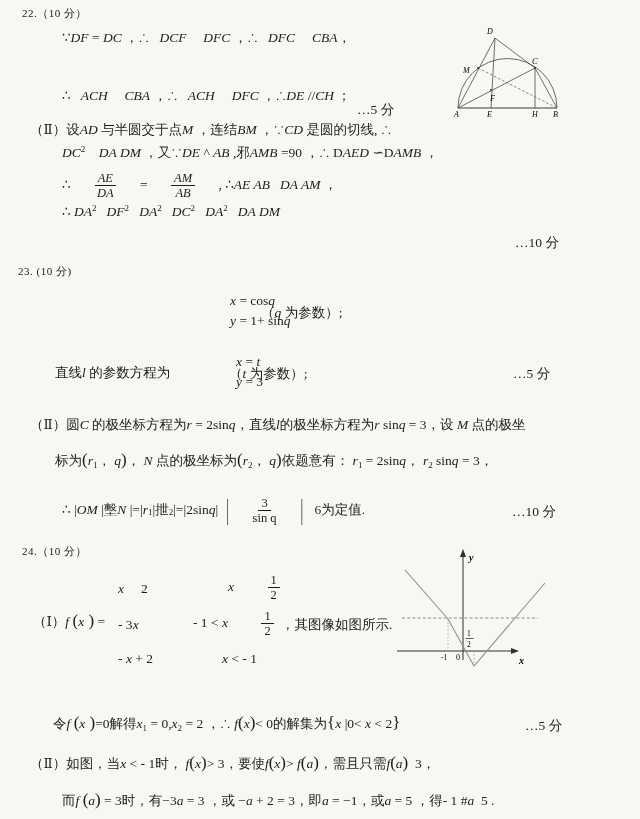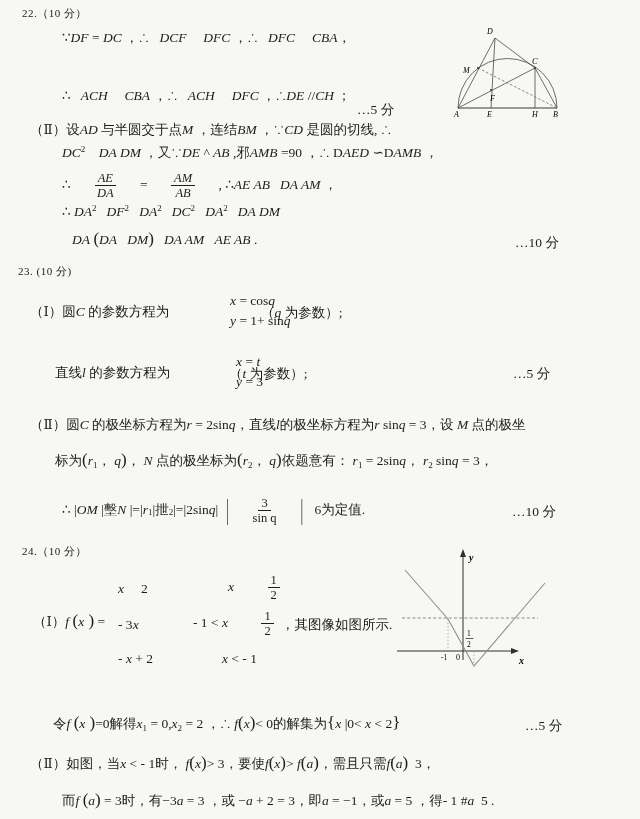--- a/index.html
+++ b/index.html
@@ -32,21 +32,20 @@
 
   <div class="line hd" style="left:22px;top:6px">22.（10 分）</div>
   <div class="line" style="left:62px;top:29px"><span class="">∵</span><span class="it">DF</span><span class=""> = </span><span class="it">DC</span><span class=""> ，∴   </span><span class="it">DCF</span><span class="">     </span><span class="it">DFC</span><span class=""> ，∴   </span><span class="it">DFC</span><span class="">     </span><span class="it">CBA</span><span class="">，</span></div>
   <div class="line" style="left:62px;top:87px"><span class="">∴   </span><span class="it">ACH</span><span class="">     </span><span class="it">CBA</span><span class=""> ，∴   </span><span class="it">ACH</span><span class="">     </span><span class="it">DFC</span><span class=""> ，∴</span><span class="it">DE</span><span class=""> //</span><span class="it">CH</span><span class=""> ；</span></div>
   <div class="line" style="left:357px;top:101px">…5 分</div>
 
   <div class="line" style="left:30px;top:121px"><span class="">（Ⅱ）设</span><span class="it">AD</span><span class=""> 与半圆交于点</span><span class="it">M</span><span class=""> ，连结</span><span class="it">BM</span><span class=""> ，∵</span><span class="it">CD</span><span class=""> 是圆的切线, ∴</span></div>
   <div class="line" style="left:62px;top:144px"><span class="it">DC</span><span class="sup">2</span><span class="">    </span><span class="it">DA DM</span><span class=""> ，又∵</span><span class="it">DE</span><span class=""> ^ </span><span class="it">AB</span><span class=""> ,邪</span><span class="it">AMB</span><span class=""> =90 ，∴ D</span><span class="it">AED</span><span class=""> ∽D</span><span class="it">AMB</span><span class=""> ，</span></div>
   <div class="line mid" style="left:62px;top:168px;height:34px"><span class="">∴ </span><span class="frac it"><span class="fn">AE</span><span class="fd">DA</span></span><span class=""> = </span><span class="frac it"><span class="fn">AM</span><span class="fd">AB</span></span><span class=""> , ∴</span><span class="it">AE AB</span><span class="">   </span><span class="it">DA AM</span><span class=""> ，</span></div>
   <div class="line" style="left:62px;top:203px"><span class="">∴ </span><span class="it">DA</span><span class="sup">2</span><span class="">   </span><span class="it">DF</span><span class="sup">2</span><span class="">   </span><span class="it">DA</span><span class="sup">2</span><span class="">   </span><span class="it">DC</span><span class="sup">2</span><span class="">   </span><span class="it">DA</span><span class="sup">2</span><span class="">   </span><span class="it">DA DM</span></div>
-  <div class="line" style="left:72px;top:230px"><span class="it">DA</span><span class=""> </span><span class="big">(</span><span class="it">DA</span><span class="">   </span><span class="it">DM</span><span class="big">)</span><span class="">   </span><span class="it">DA AM</span><span class="">   </span><span class="it">AE AB</span><span class=""> .</span></div>
   <div class="line" style="left:515px;top:234px">…10 分</div>
 
   <svg style="left:443px;top:10px" width="125" height="112" viewBox="0 0 125 112">
     <path d="M 15 98 A 49.5 49.5 0 0 1 114 98" fill="none" stroke="#5a5a5a" stroke-width="0.9"></path>
     <line x1="15" y1="98" x2="114" y2="98" stroke="#3a3a3a" stroke-width="1"></line>
     <line x1="15" y1="98" x2="52" y2="28" stroke="#4a4a4a" stroke-width="0.8"></line>
     <line x1="52" y1="28" x2="48" y2="98" stroke="#4a4a4a" stroke-width="0.8"></line>
     <line x1="52" y1="28" x2="92" y2="58" stroke="#4a4a4a" stroke-width="0.8"></line>
     <line x1="92" y1="58" x2="114" y2="98" stroke="#4a4a4a" stroke-width="0.8"></line>
     <line x1="15" y1="98" x2="92" y2="58" stroke="#4a4a4a" stroke-width="0.8"></line>
@@ -59,21 +58,20 @@
     <text x="44" y="107" font-size="8" font-style="italic">E</text>
     <text x="89" y="107" font-size="8" font-style="italic">H</text>
     <text x="110" y="107" font-size="8" font-style="italic">B</text>
     <text x="44" y="24" font-size="8" font-style="italic">D</text>
     <text x="20" y="63" font-size="8" font-style="italic">M</text>
     <text x="89" y="54" font-size="8.5" font-style="italic">C</text>
     <text x="47" y="91" font-size="8" font-style="italic">F</text>
   </svg>
 
   <div class="line hd" style="left:18px;top:264px">23. (10 分)</div>
-  <div class="line" style="left:30px;top:303px"><span class="">（Ⅰ）圆</span><span class="it">C</span><span class=""> 的参数方程为</span></div>
   <div class="sys" style="left:186px;top:291px">
     <div class="sysrow"><span class="it">x</span><span class=""> = cos</span><span class="it">q</span></div>
     <div class="sysrow"><span class="it">y</span><span class=""> = 1+ sin</span><span class="it">q</span></div>
   </div>
   <div class="line" style="left:261px;top:304px"><span class="">（</span><span class="it">q</span><span class=""> 为参数）;</span></div>
 
   <div class="line" style="left:55px;top:364px"><span class="">直线</span><span class="it">l</span><span class=""> 的参数方程为</span></div>
   <div class="sys" style="left:192px;top:352px">
     <div class="sysrow"><span class="it">x</span><span class=""> = </span><span class="it">t</span></div>
     <div class="sysrow"><span class="it">y</span><span class=""> = 3</span></div>

